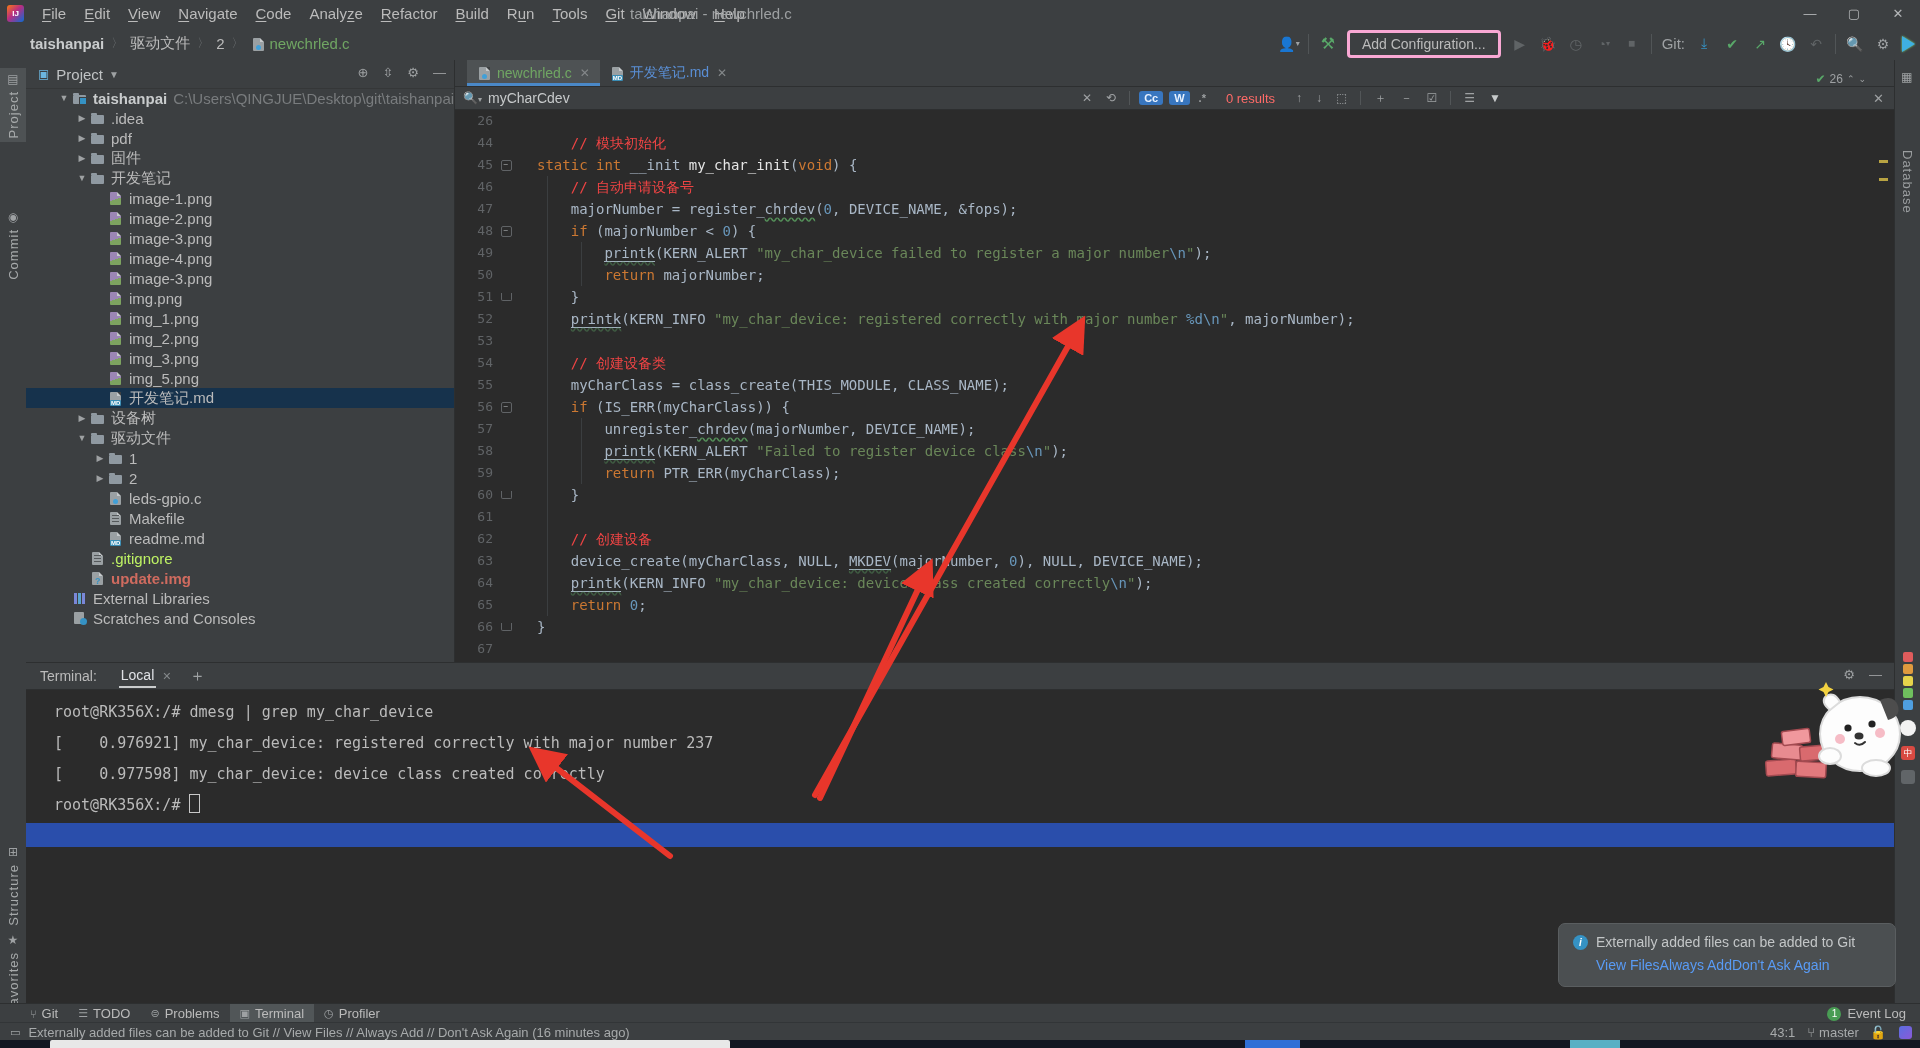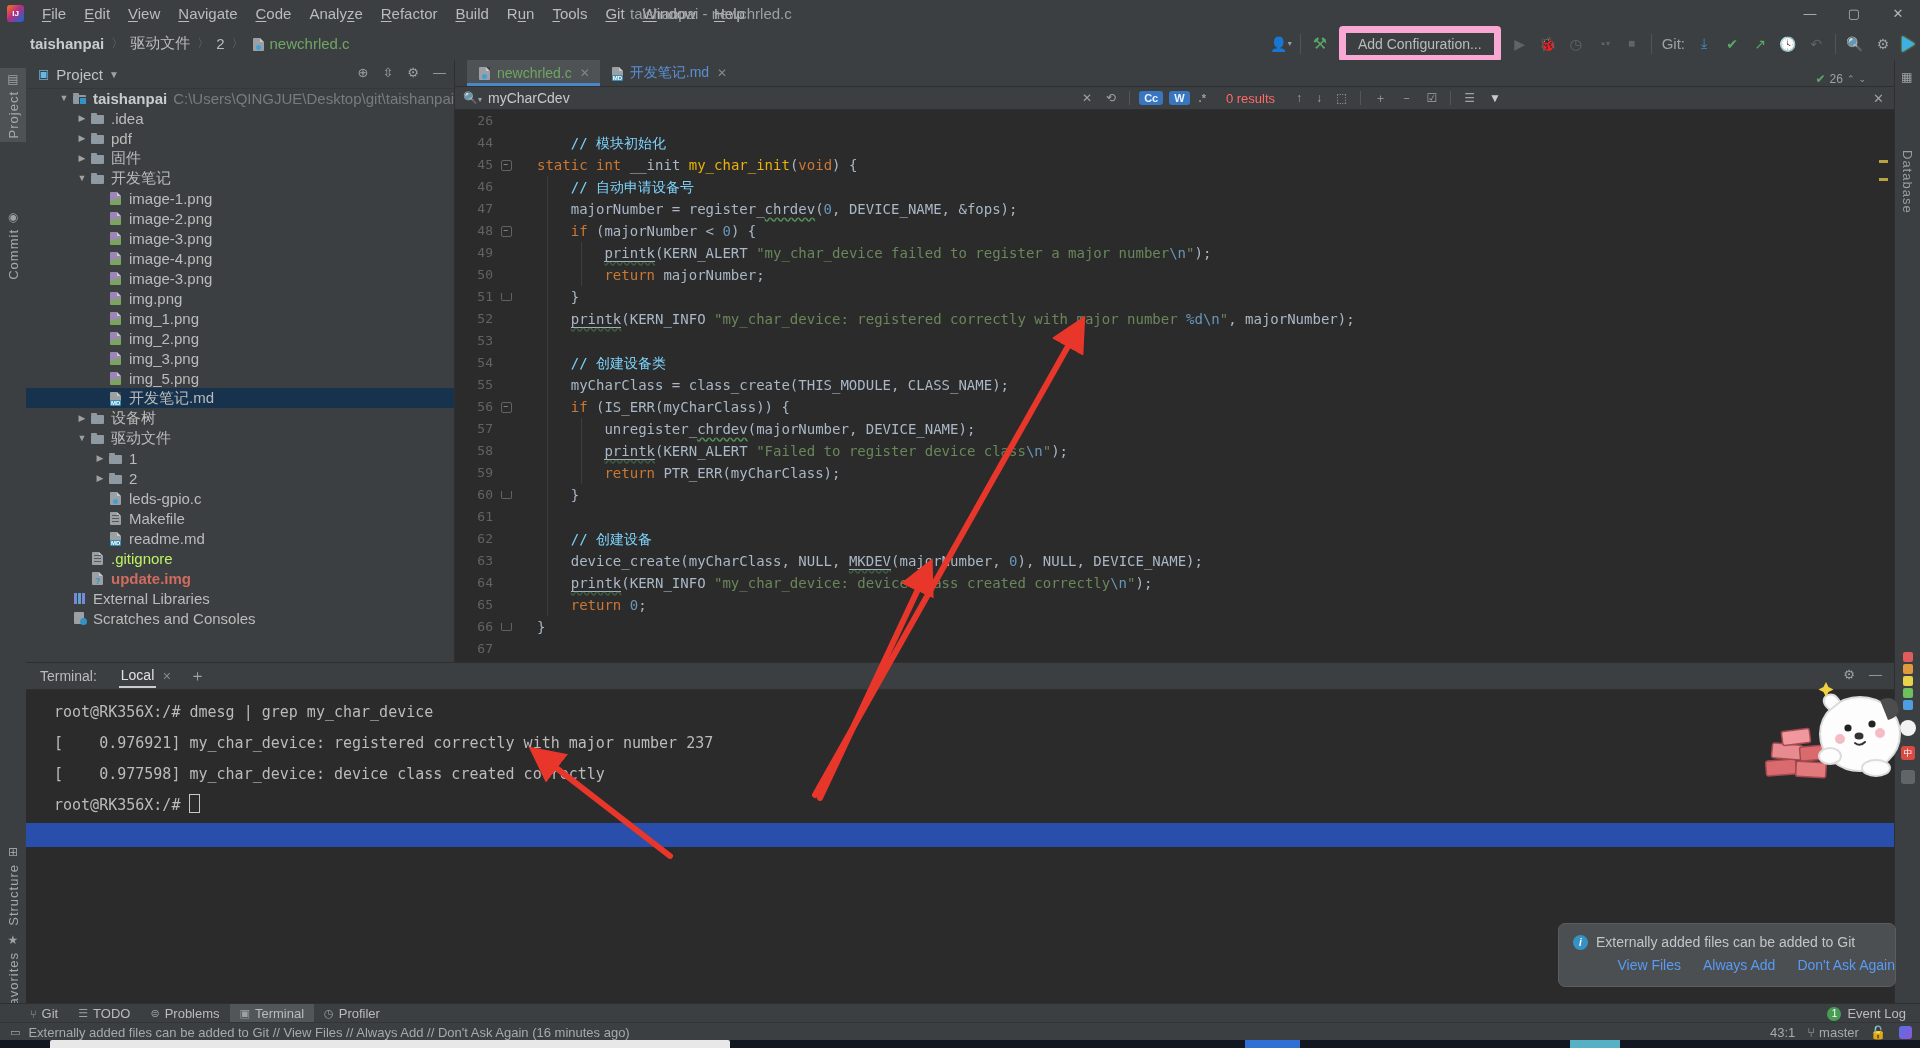--- a/index.html
+++ b/index.html
@@ -19,21 +19,21 @@
   .win-btn{width:44px;height:27px;display:flex;align-items:center;justify-content:center;color:#b4b6b8;font-size:13px;}
   
   .toolrow{left:0;top:27px;width:1920px;height:33px;background:#3c3f41;border-bottom:1px solid #2d2f30;}
   .crumbs{position:absolute;left:30px;top:0;height:33px;display:flex;align-items:center;gap:7px;}
   .crumb{color:#bbbbbb;} .crumb.bold{font-weight:bold;color:#c9cccd;}
   .crumb-sep{color:#6e7274;font-size:12px;}
   .crumb-file{color:#70a663;display:flex;align-items:center;gap:5px;}
   .runbar{position:absolute;right:5px;top:0;height:33px;display:flex;align-items:center;gap:10px;}
   .tb-ic{width:18px;height:18px;display:flex;align-items:center;justify-content:center;font-size:14px;color:#9ea1a3;}
   .tb-sep{width:1px;height:20px;background:#515557;}
-  .addcfg{border:7px solid #f9a8d4;border-radius:4px;color:#bbbbbb;padding:3px 12px;font-size:14px;background:transparent;}
+  .addcfg{border:3px solid #f9a8d4;border-radius:4px;color:#bbbbbb;padding:3px 12px;font-size:14px;background:transparent;}
   .hammer{color:#59A869;font-size:16px;}
   .git-lbl{color:#9ea1a3;}
   .ic-dis{color:#606466;}
   .colorful-tri{width:0;height:0;border-left:13px solid #3fb0e0;border-top:8px solid transparent;border-bottom:8px solid transparent;
     filter:drop-shadow(0 0 1px #7ee07e);}
   
   .lstrip{left:0;top:60px;width:26px;height:943px;background:#3c3f41;border-right:1px solid #2d2f30;}
   .vtab{position:absolute;left:0;width:26px;display:flex;flex-direction:column;align-items:center;gap:5px;color:#a7aaab;font-size:13px;}
   .vtab .vtxt{writing-mode:vertical-rl;transform:rotate(180deg);letter-spacing:1px;}
   .vtab.active{background:#4e5254;padding:4px 0;}
@@ -82,22 +82,22 @@
   .fv-sep{width:1px;height:14px;background:#525658;margin:0 6px;}
   
   .code{position:absolute;top:48px;left:0;right:0;bottom:0;font-family:"DejaVu Sans Mono","Liberation Mono",monospace;
         font-size:14px;padding-top:2px;}
   .cl{height:22px;line-height:22px;white-space:pre;display:flex;}
   .ln{width:38px;text-align:right;color:#606366;flex:none;font-size:13px;}
   .fold{width:26px;flex:none;display:flex;align-items:center;justify-content:center;}
   .fold .fm{width:9px;height:9px;border:1px solid #606366;border-radius:2px;color:#9ea1a3;font-size:8px;line-height:7px;text-align:center;}
   .fold .fe{width:9px;height:7px;border:1px solid #606366;border-top:none;border-radius:0 0 2px 2px;}
   .ctext{padding-left:18px;}
-  .sg-t{color:#a9b7c6;} .sg-k{color:#cc7832;} .sg-c{color:#7dd3fc;} .sg-s{color:#6a8759;}
-  .sg-n{color:#6897bb;} .sg-b{color:#6897bb;} .sg-f{color:#eab308;}
+  .sg-t{color:#a9b7c6;} .sg-k{color:#cc7832;} .sg-c{color:#ef4444;} .sg-s{color:#6a8759;}
+  .sg-n{color:#6897bb;} .sg-b{color:#6897bb;} .sg-f{color:#e5e5e5;}
   .sg-u{color:#a9b7c6;border-bottom:1px solid #a0b0bd;text-decoration:underline wavy #54915977;text-underline-offset:3px;}
   .sg-w{color:#a9b7c6;text-decoration:underline wavy #549159;text-underline-offset:3px;}
   .iguide{position:absolute;width:1px;background:#3b3e40;}
   .inspect{position:absolute;right:28px;top:12px;display:flex;align-items:center;gap:4px;color:#9ea1a3;font-size:12px;}
   .inspect .chk{color:#59A869;font-size:12px;}
   .stripe-mark{position:absolute;right:6px;width:9px;height:3px;background:#b8a342;}
   
   .rstrip{left:1894px;top:60px;width:26px;height:943px;background:#3c3f41;border-left:1px solid #2d2f30;}
   .r-vtxt{position:absolute;left:5px;writing-mode:vertical-rl;color:#9b9ea0;font-size:13px;letter-spacing:1px;}
   .cblock{position:absolute;left:8px;width:10px;height:10px;border-radius:2px;}
@@ -130,21 +130,21 @@
   .sb-shield{width:13px;height:13px;border-radius:3px;background:linear-gradient(135deg,#5a6ee0,#8a5ad8);}
   .taskbar{left:0;top:1040px;width:1920px;height:8px;background:#131722;}
   .tb-white{position:absolute;left:50px;width:680px;height:8px;background:#e8e8e8;border-radius:2px 2px 0 0;}
   .tb-blue{position:absolute;left:1245px;width:55px;height:8px;background:#2f6fd6;}
   .tb-teal{position:absolute;left:1570px;width:50px;height:8px;background:#58b0c4;}
   
   .notif{left:1558px;top:923px;width:338px;height:64px;background:#4b4f51;border:1px solid #5a5e60;border-radius:7px;padding:10px 0 0 14px;box-sizing:border-box;}
   .notif-row1{display:flex;align-items:center;gap:8px;color:#c3c6c7;font-size:14px;}
   .notif-i{width:15px;height:15px;border-radius:50%;background:#3592c4;color:#fff;font-size:10px;font-style:italic;font-weight:bold;
            display:flex;align-items:center;justify-content:center;}
-  .notif-row2{margin:7px 0 0 23px;display:flex;gap:22px;justify-content:flex-end;}
+  .notif-row2{margin:7px 0 0 23px;display:flex;}
   .notif-link{color:#599bf5;font-size:14px;}
   
   .arrows-svg{position:absolute;left:0;top:0;width:1920px;height:1048px;pointer-events:none;z-index:60;}
   .mascot{position:absolute;left:1760px;top:676px;width:150px;height:106px;z-index:55;}
 </style>
 </head>
 <body>
 
 <div class="app">
 

